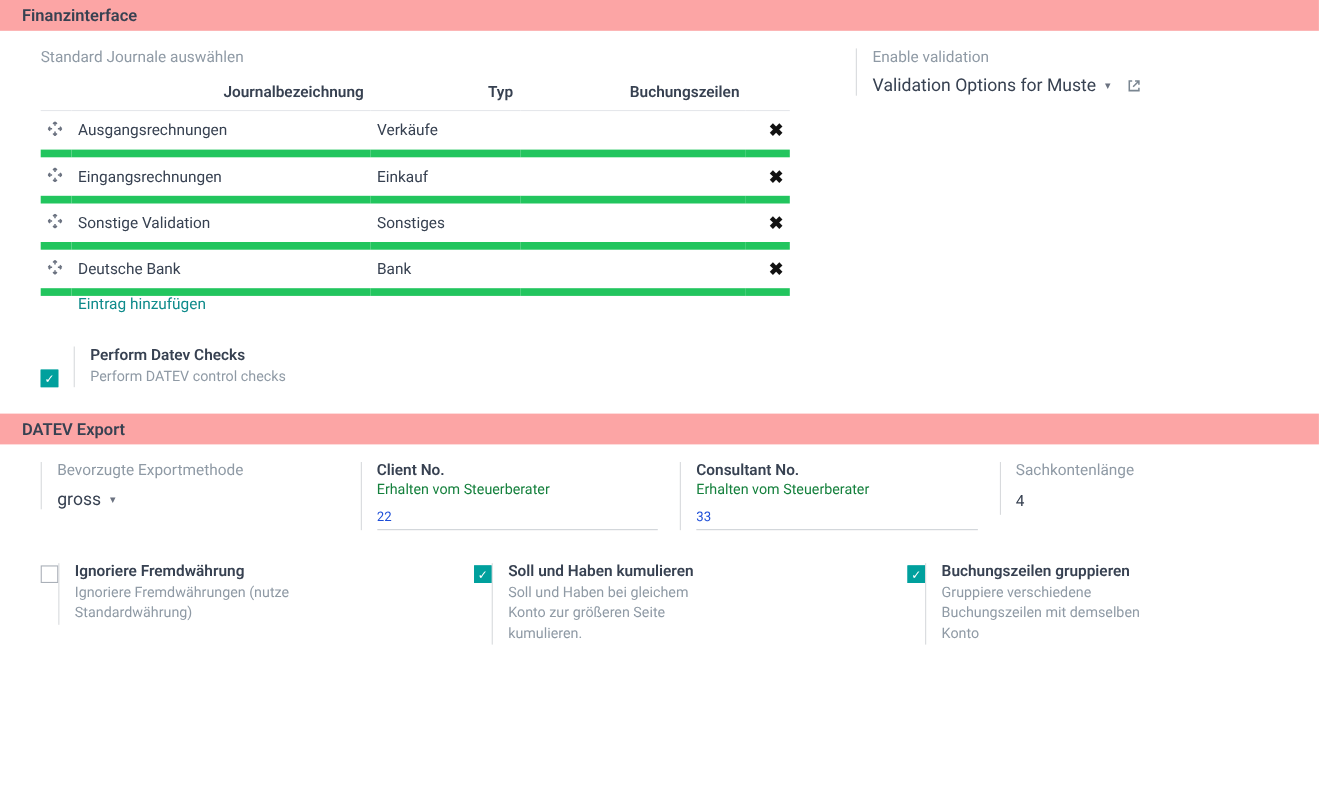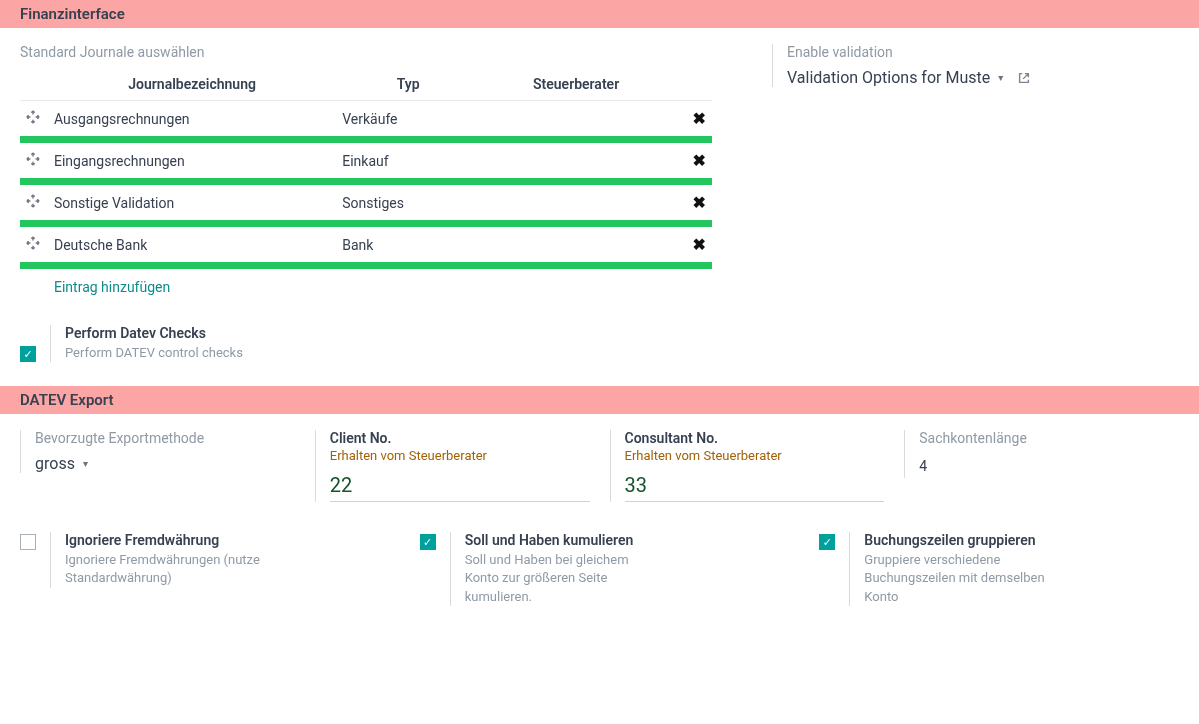--- a/index.html
+++ b/index.html
@@ -1,81 +1,81 @@
 <!DOCTYPE html>
 <html><head>
 <meta charset="utf-8">
 <style>
 * { box-sizing: border-box; margin: 0; padding: 0; }
 body { font-family: -apple-system, BlinkMacSystemFont, "Segoe UI", Roboto, "Helvetica Neue", Arial, sans-serif; font-size: 14px; color: #374151; background: #fff; width: 1199px; }
 .section-header { background: #fca5a5; padding: 5px 20px; font-weight: 600; font-size: 15px; color: #374151; }
-.section-body { padding: 16px 20px 24px 20px; }
+.section-body { padding: 16px 20px 24px 37px; }
 .two-col { display: flex; gap: 40px; }
 .left-col { flex: 1.7; }
 .right-col { flex: 1; padding-left: 20px; }
 
 .field-label { color: #8f9aa5; font-size: 14px; margin-bottom: 8px; display: block; }
 .vsep { border-left: 1px solid #d8dadd; padding-left: 14px; }
 
 table.journals { width: 100%; border-collapse: collapse; }
-table.journals th { text-align: center; font-weight: 600; color: #374151; padding: 8px 6px; border-bottom: 1px solid #e5e7eb; font-size: 14px; }
+table.journals th { text-align: right; font-weight: 600; color: #374151; padding: 8px 6px; border-bottom: 1px solid #e5e7eb; font-size: 14px; }
 table.journals td { padding: 8px 6px; border-bottom: 7px solid #22c55e; font-size: 14px; color: #374151; }
 table.journals th:first-child, table.journals td:first-child { width: 28px; }
 table.journals th:last-child, table.journals td:last-child { width: 40px; text-align: right; }
 
 .drag-icon { color: #6b7280; cursor: grab; display: inline-block; }
 .drag-icon svg { width: 14px; height: 14px; stroke: #6b7280; }
 .delete-icon { color: #111; cursor: pointer; font-weight: bold; font-size: 16px; }
 
-.add-link { color: #0f8b8b; margin-top: 10px; margin-left: 34px; display: inline-block; cursor: pointer; }
+.add-link { color: #0f8b8b; margin-left: 34px; display: inline-block; cursor: pointer; }
 
 .checkbox-row { display: flex; align-items: flex-end; gap: 14px; margin-top: 30px; }
 .chk { width: 16px; height: 16px; border: 1px solid #aab0b8; display: inline-flex; align-items: center; justify-content: center; cursor: pointer; flex-shrink: 0; margin-top: 2px; }
 .chk.checked { background: #00a09d; border-color: #00a09d; }
 .chk.checked::after { content: "✓"; color: #fff; font-size: 11px; line-height: 1; }
 .chk-text { border-left: 1px solid #d8dadd; padding-left: 14px; max-width: 240px; }
 .chk-title { font-weight: 600; color: #374151; margin-bottom: 3px; }
 .chk-desc { color: #8f9aa5; font-size: 13px; line-height: 1.4; }
 
 .select-line { display: flex; align-items: center; gap: 4px; }
 .select-value { color: #374151; font-size: 16px; }
 .caret { color: #6b7280; font-size: 10px; margin-left: 4px; }
 .ext-icon { color: #7a8691; margin-left: 10px; cursor: pointer; display: inline-flex; }
 .ext-icon svg { width: 14px; height: 14px; stroke: #7a8691; fill: none; stroke-width: 1.6; }
 
 .export-grid { display: flex; gap: 20px; margin-bottom: 30px; }
 .export-col { flex: 1; }
 .export-col .vsep { display: block; }
 .export-label-strong { font-weight: 600; color: #374151; margin-bottom: 2px; }
-.export-sub { color: #a16207; font-size: 13px; margin-bottom: 6px; }
-.underline-input { border: none; border-bottom: 1px solid #cfd3d8; padding: 4px 0; font-size: 20px; color: #14532d; width: 100%; outline: none; background: transparent; font-family: inherit; }
+.export-sub { color: #15803d; font-size: 13px; margin-bottom: 6px; }
+.underline-input { border: none; border-bottom: 1px solid #cfd3d8; padding: 4px 0; font-size: 12px; color: #1d4ed8; width: 100%; outline: none; background: transparent; font-family: inherit; }
 .readonly-val { color: #374151; padding: 4px 0; }
 
 .check-grid { display: flex; gap: 40px; }
-.check-col { flex: 1; display: flex; gap: 14px; align-items: flex-start; }
+.check-col { flex: 1; display: flex; align-items: flex-start; }
 .check-col .chk-text { max-width: 210px; }
 
 </style>
 </head>
 <body>
 
 <div class="section-header">
   <span>Finanzinterface</span>
 </div>
 <div class="section-body">
   <div class="two-col">
     <div class="left-col">
       <span class="field-label">Standard Journale auswählen</span>
       <table class="journals">
         <thead>
           <tr>
             <th></th>
             <th>Journalbezeichnung</th>
             <th>Typ</th>
-            <th>Steuerberater</th>
+            <th>Buchungszeilen</th>
             <th></th>
           </tr>
         </thead>
         <tbody id="journal-rows">
             <tr>
               <td><span class="drag-icon"><svg viewBox="0 0 16 16" fill="none" stroke="currentColor" stroke-width="1.6">
                     <path d="M8 1l-2 2M8 1l2 2M8 1v4M8 15l-2-2M8 15l2-2M8 15v-4M1 8l2-2M1 8l2 2M1 8h4M15 8l-2-2M15 8l-2 2M15 8h-4"></path>
                   </svg></span></td>
               <td>Ausgangsrechnungen</td>
               <td>Verkäufe</td>

